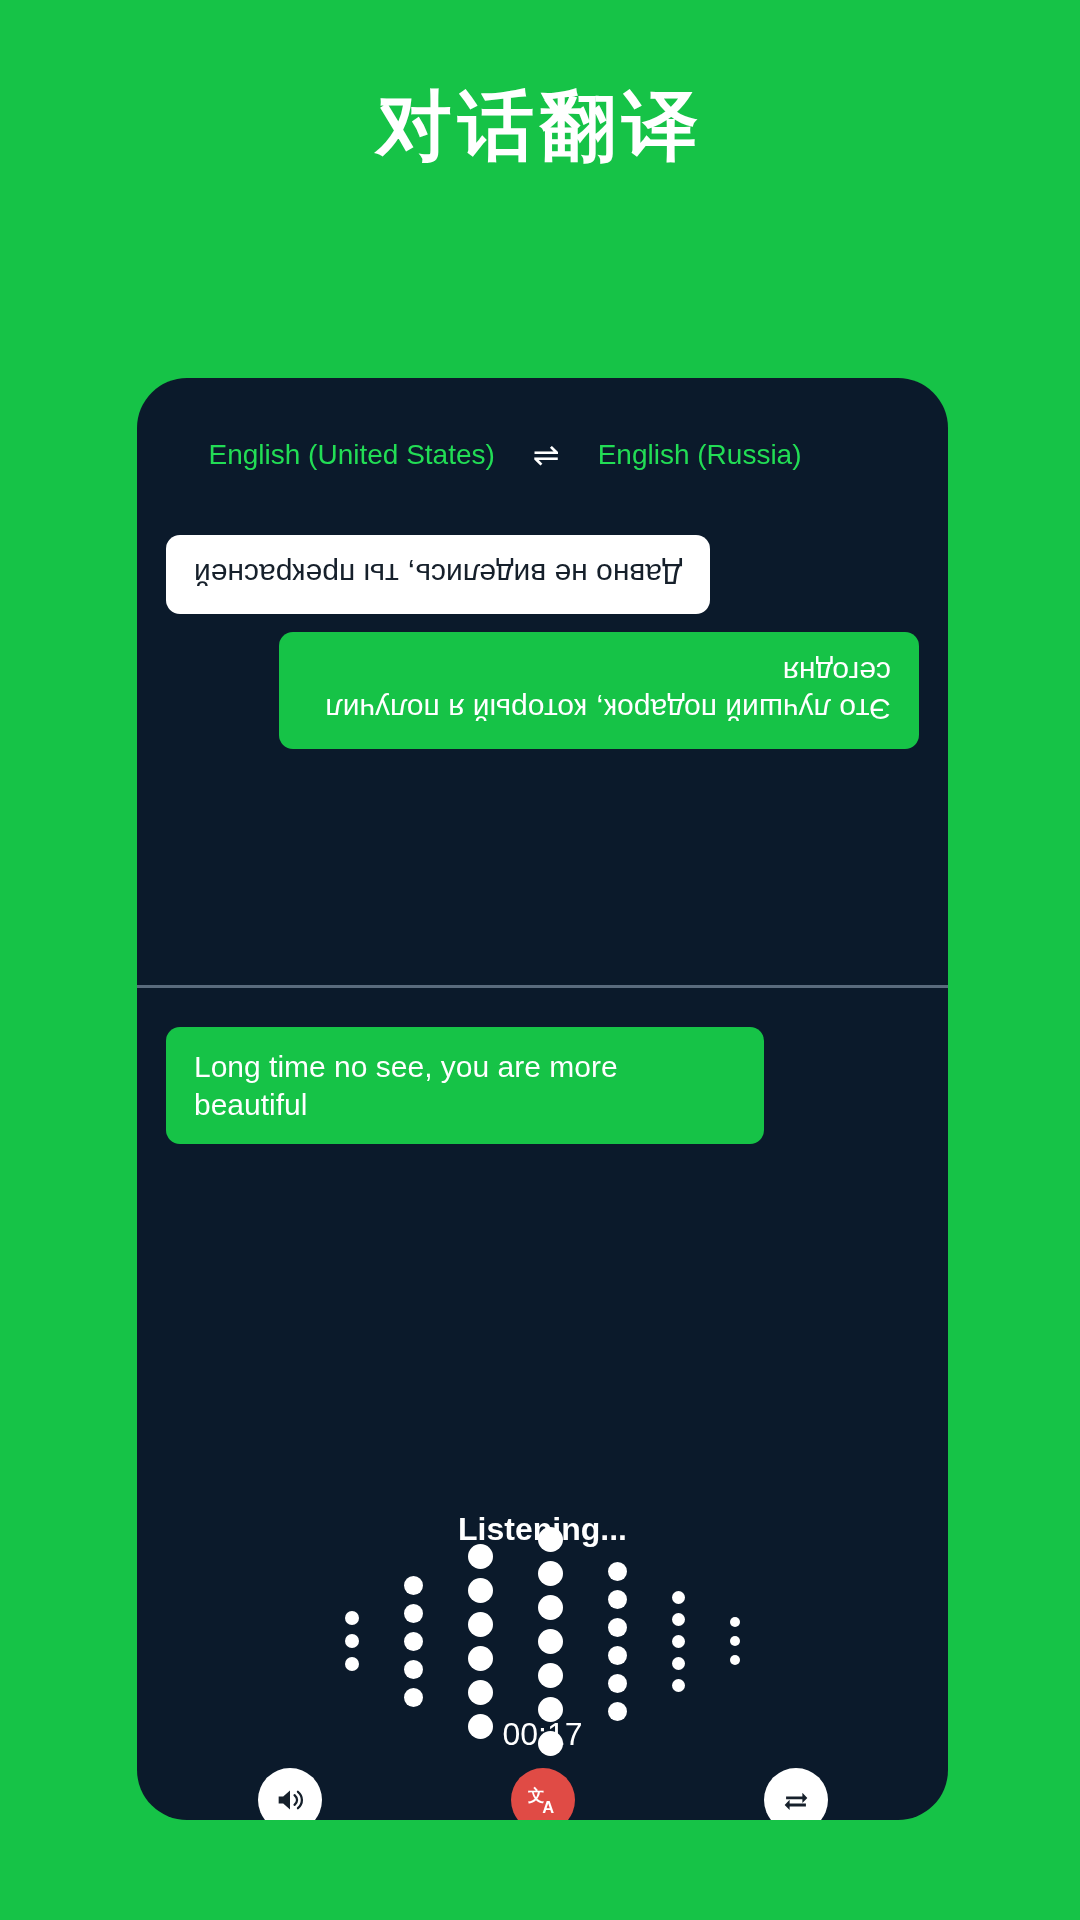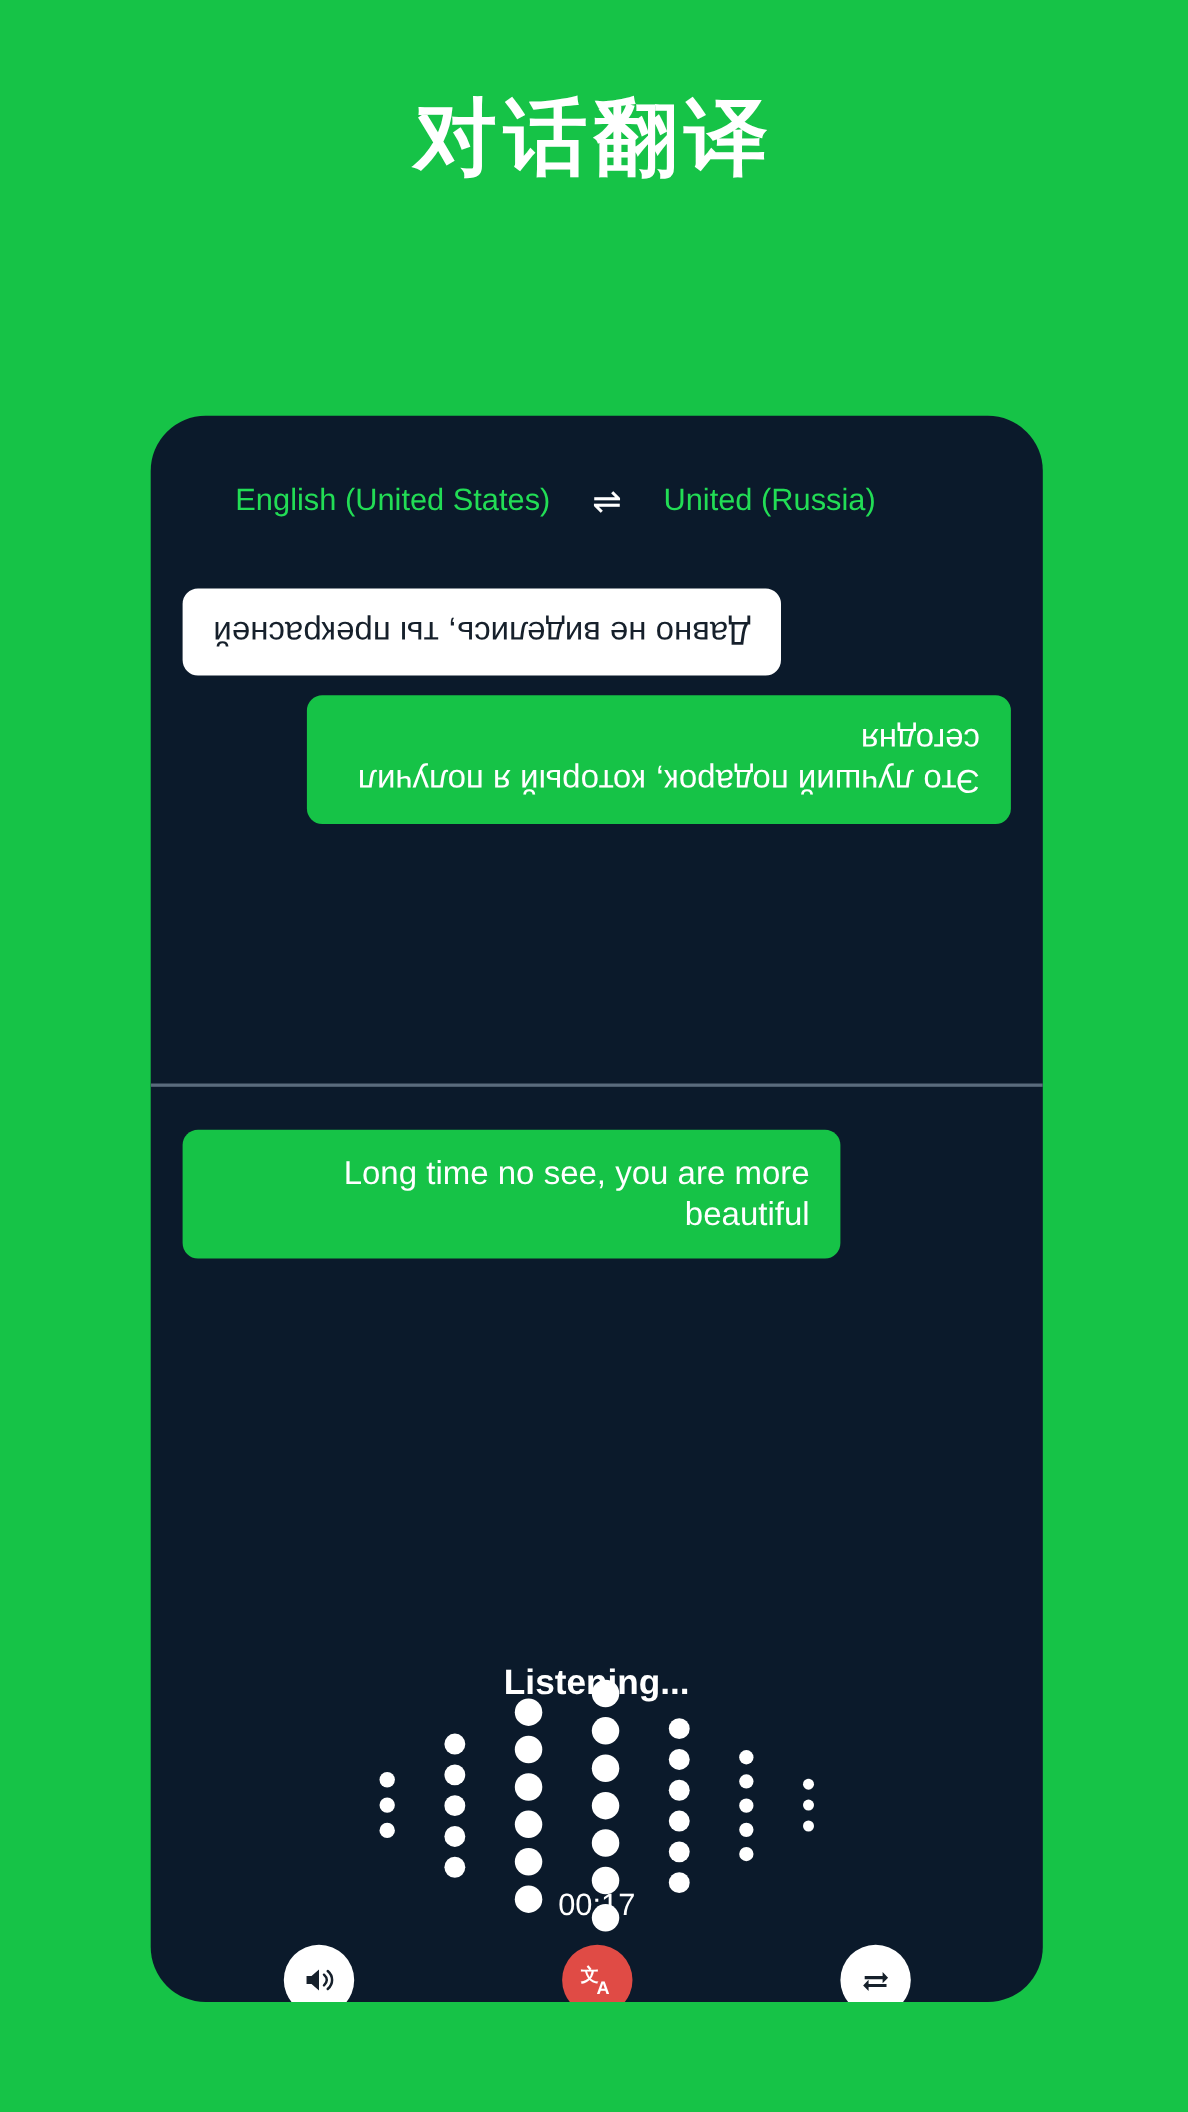--- a/index.html
+++ b/index.html
@@ -86,21 +86,20 @@
     height: 3px;
     background: #5a6b7d;
   }
   .pane-bottom {
     position: absolute;
     top: 620px;
     left: 0;
     width: 656px;
     padding-top: 20px;
     box-sizing: border-box;
-    text-align: right;
   }
 
   .bubble-row {
     display: flex;
     padding: 9px 29px;
   }
   .bubble-row.left  { justify-content: flex-start; }
   .bubble-row.right { justify-content: flex-end; }
 
   .bubble {
@@ -155,21 +154,21 @@
     border-radius: 50%;
   }
 
   .timer {
     position: absolute;
     top: 1338px;
     left: 0;
     width: 811px;
     text-align: center;
     color: #ffffff;
-    font-size: 28px;
+    font-size: 32px;
   }
 
   
   .controls {
     position: absolute;
     top: 1390px;
     left: 0;
     width: 811px;
     display: flex;
     justify-content: space-around;
@@ -198,21 +197,21 @@
 </head>
 <body>
 
 <div class="page-title">对话翻译</div>
 
 <div class="app-card">
 
   <div class="lang-row">
     <span class="lang-label">English (United States)</span>
     <span class="swap-icon">⇌</span>
-    <span class="lang-label">United (Russia)</span>
+    <span class="lang-label">English (Russia)</span>
   </div>
 
   <div class="pane-top">
     <div class="bubble-row left">
       <div class="bubble green">Это лучший подарок, который я получил сегодня</div>
     </div>
     <div class="bubble-row right">
       <div class="bubble white">Давно не виделись, ты прекрасней</div>
     </div>
   </div>

